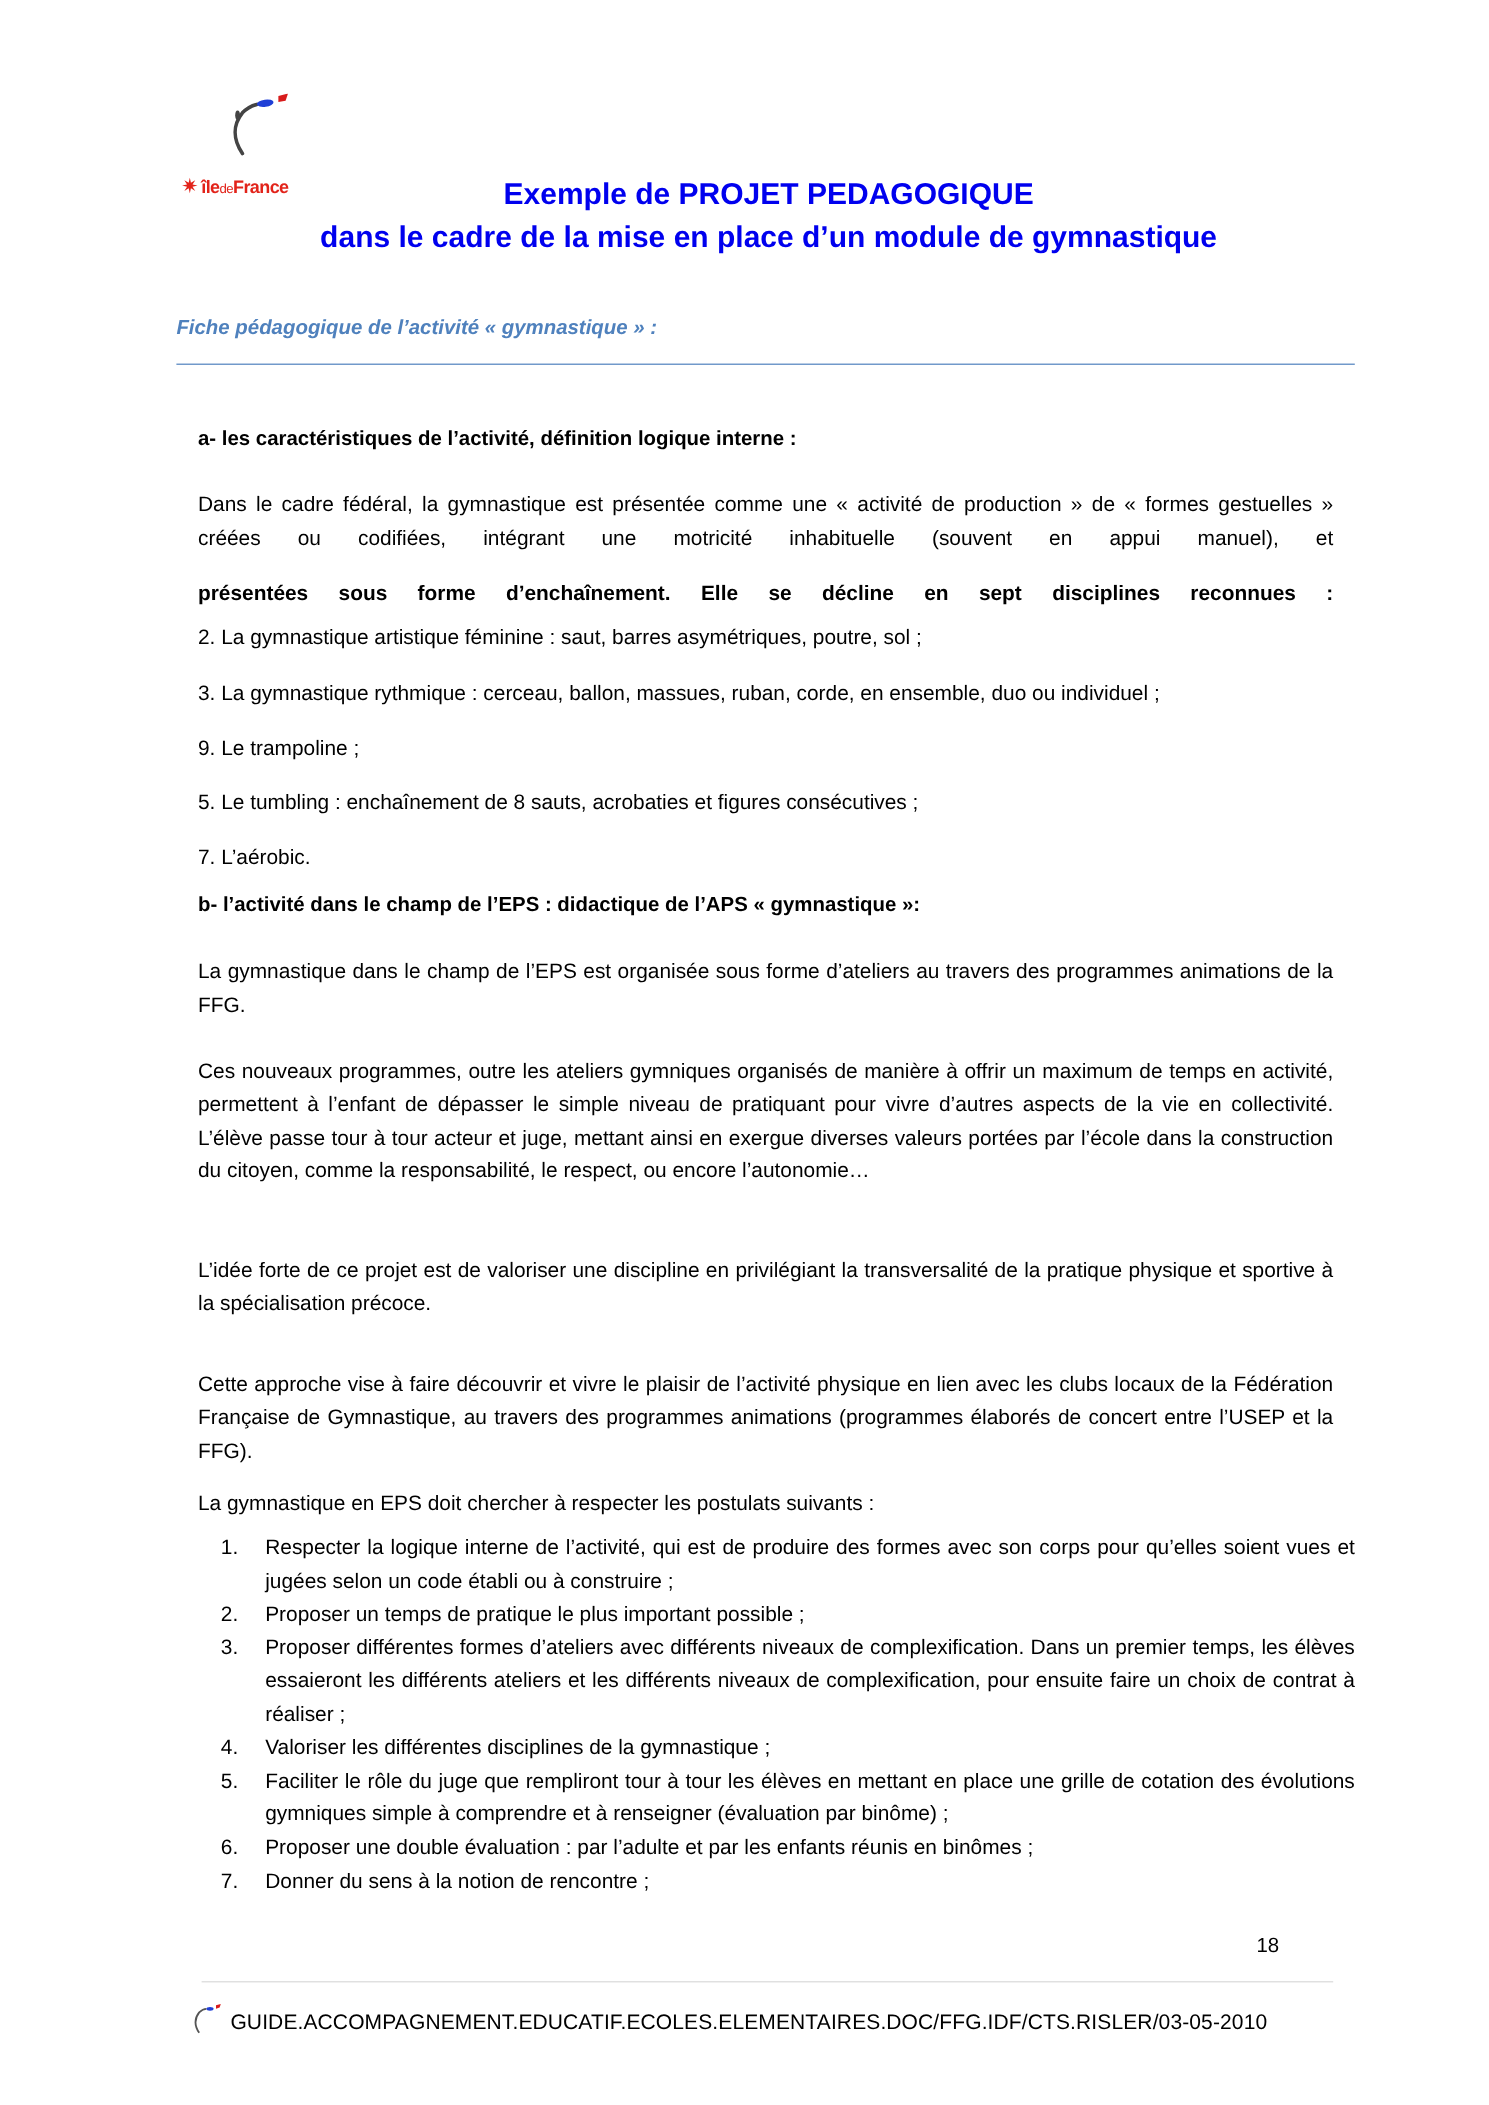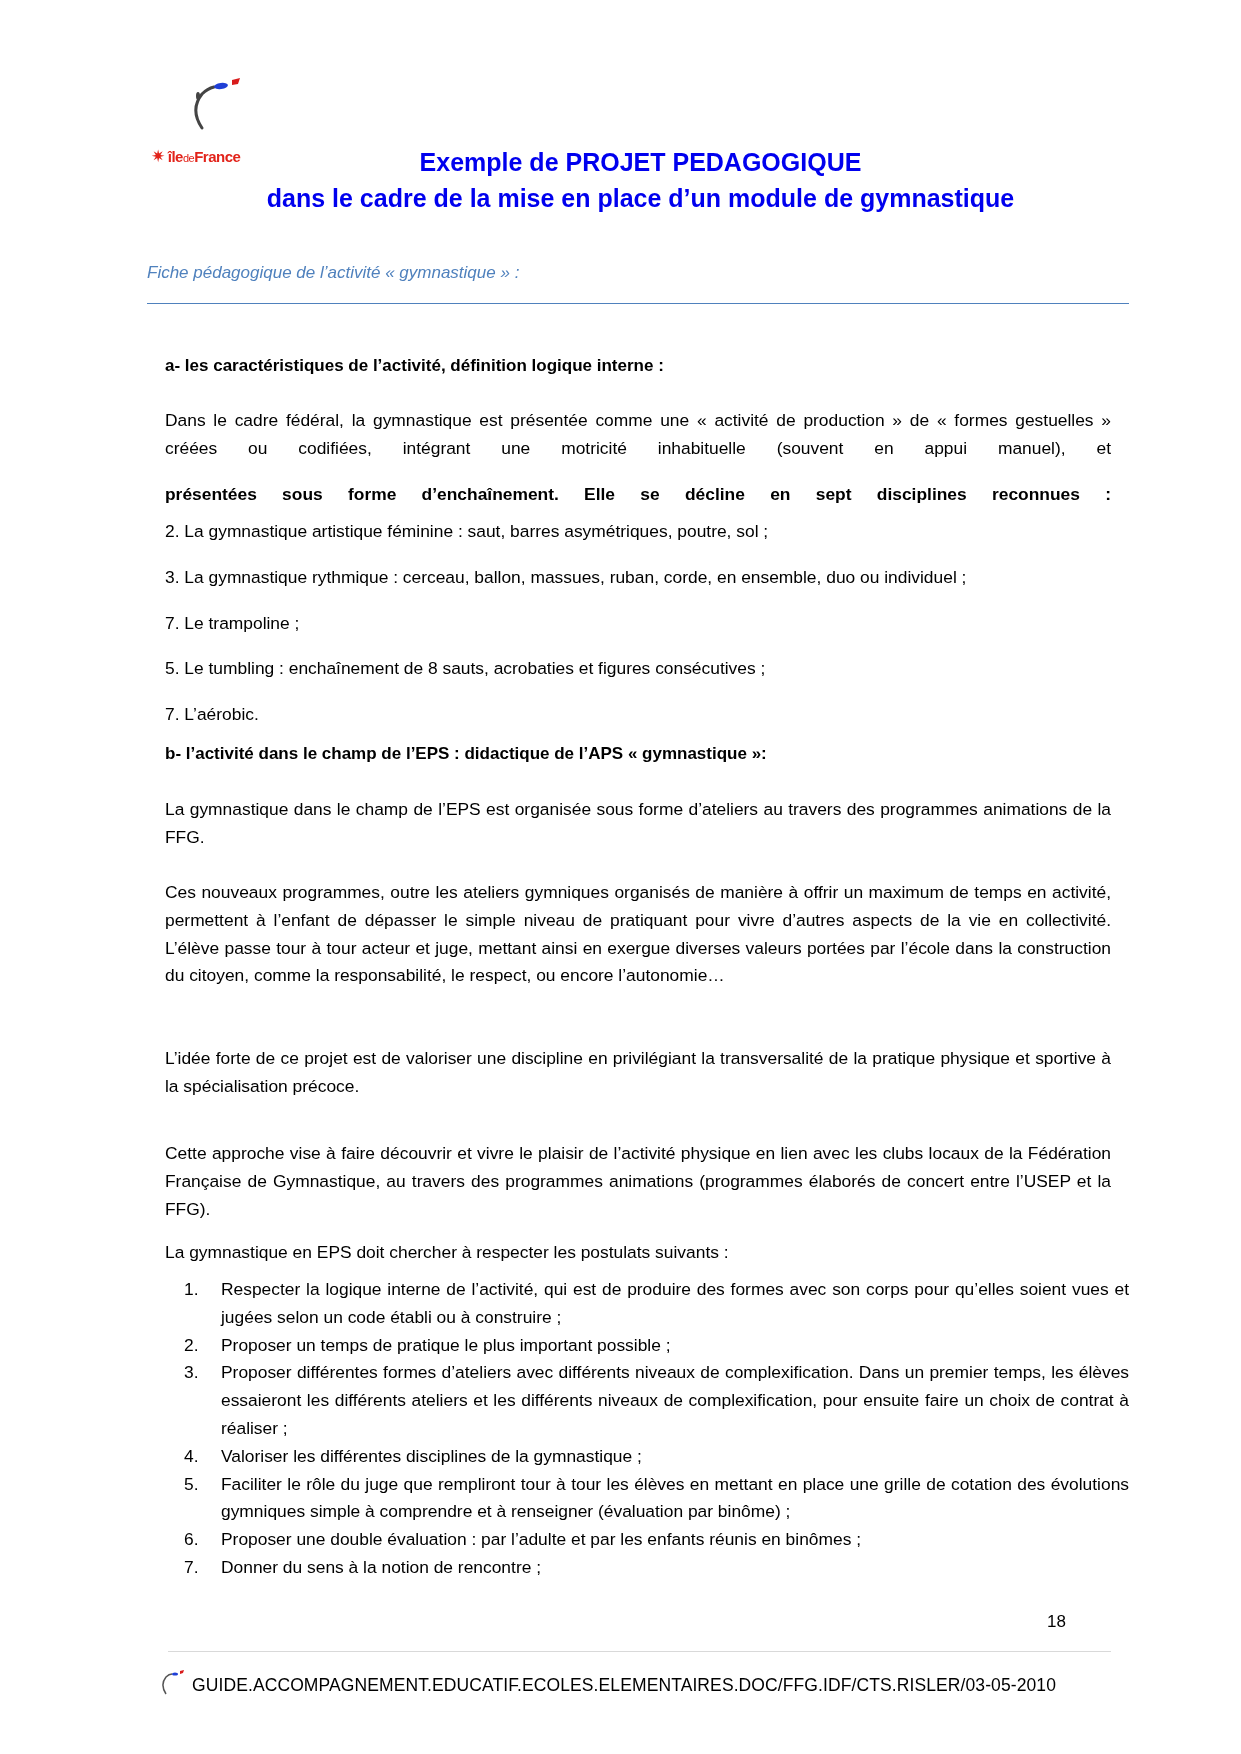--- a/index.html
+++ b/index.html
@@ -12,21 +12,21 @@
               color: #e2231a; letter-spacing: -0.5px; white-space: nowrap; }
   .logo-idf .star { font-size: 17px; margin-right: 3px; }
   .logo-idf .de { font-size: 11px; font-weight: normal; }
 
   .title { position: absolute; left: 0; width: 1241px; text-align: center; color: #0000ee;
            font-weight: bold; font-size: 25px; line-height: 36px; }
   .title.t1 { top: 144px; left: 20px; }
   .title.t2 { top: 180px; left: 20px; }
 
   .subtitle { position: absolute; left: 147px; top: 263px; color: #4f81bd; font-style: italic;
-              font-weight: normal; font-size: 17px; }
+              font-weight: bold; font-size: 17px; }
   .subtitle-rule { position: absolute; left: 147px; top: 303px; width: 982px; height: 0;
                    border-top: 1.5px solid #4f81bd; }
 
   .body { position: absolute; left: 147px; width: 982px; font-size: 17.4px; line-height: 27.8px; }
   .heading { font-weight: bold; font-size: 17px; }
   .justify { text-align: justify; text-align-last: left; }
   .justify-full { text-align: justify; text-align-last: justify; font-weight: bold; }
   p { margin: 18px; }
 
   .numlist { position: absolute; left: 184px; width: 945px; font-size: 17.4px; line-height: 27.8px; }
@@ -64,21 +64,21 @@
     <p class="heading">a- les caractéristiques de l’activité, définition logique interne :</p>
   </div>
   <div class="body justify" style="top:389px;">
     <p class="justify" style="text-align-last: justify;">Dans le cadre fédéral, la gymnastique est présentée comme une « activité de production » de « formes gestuelles » créées ou codifiées, intégrant une motricité inhabituelle (souvent en appui manuel), et</p>
     <p class="justify-full">présentées sous forme d’enchaînement. Elle se décline en sept disciplines reconnues :</p>
   </div>
 
   <div class="body" style="top:500px;">
     <p>2. La gymnastique artistique féminine : saut, barres asymétriques, poutre, sol ;</p>
     <p>3. La gymnastique rythmique : cerceau, ballon, massues, ruban, corde, en ensemble, duo ou individuel ;</p>
-    <p>7. Le trampoline ;</p>
+    <p>9. Le trampoline ;</p>
     <p>5. Le tumbling : enchaînement de 8 sauts, acrobaties et figures consécutives ;</p>
     <p>7. L’aérobic.</p>
   </div>
 
   <div class="body justify" style="top:778px;">
     <p>La gymnastique dans le champ de l’EPS est organisée sous forme d’ateliers au travers des programmes animations de la FFG.</p>
   </div>
 
   <div class="body" style="top:722px;">
     <p class="heading">b- l’activité dans le champ de l’EPS : didactique de l’APS « gymnastique »:</p>

